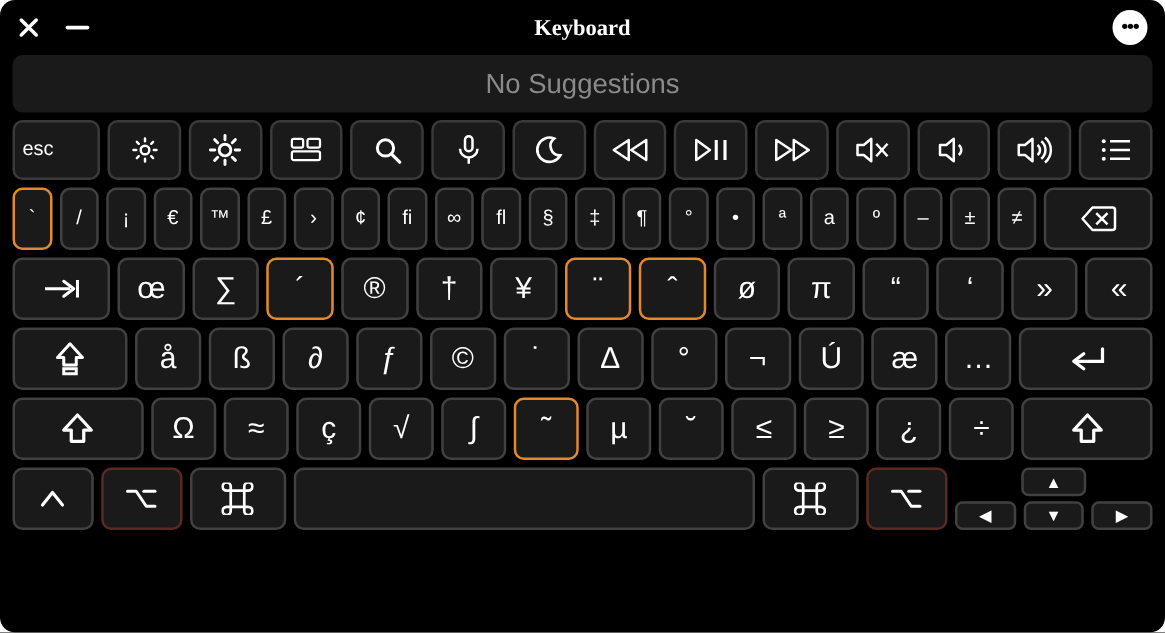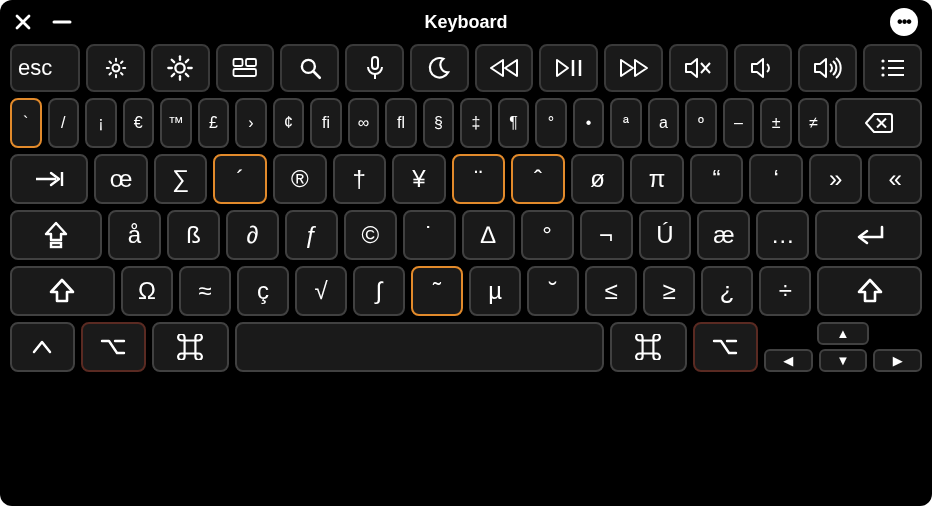--- a/index.html
+++ b/index.html
@@ -3,42 +3,42 @@
   <meta charset="utf-8">
   <style>
     * { margin: 0; padding: 0; box-sizing: border-box; }
     body { background: #fff; font-family: -apple-system, BlinkMacSystemFont, "Helvetica Neue", Arial, sans-serif; display:flex; justify-content:center; align-items:flex-start; }
     .window {
       width: 932px; height: 506px; background: #000; border-radius: 12px;
       position: relative; overflow: hidden; padding: 0 0 8px 0;
     }
     .titlebar {
       height: 44px; display: flex; align-items: center; justify-content: center;
-      position: relative; color: #fff; font-weight: 700; font-size: 18px;
+      position: relative; color: #fff; font-weight: 700; font-size: 18px; font-family: Liberation Serif, serif;
     }
     .titlebar .left-ctrls { position: absolute; left: 14px; top: 0; height: 44px; display:flex; align-items:center; gap:20px; }
     .titlebar .right-ctrls { position: absolute; right: 14px; top: 0; height: 44px; display:flex; align-items:center; }
     .icon-btn { color: #fff; display:inline-flex; align-items:center; justify-content:center; cursor:pointer; }
     .circle-btn {
       width: 28px; height: 28px; border-radius: 50%; background: #fff; color:#000;
       display:flex; align-items:center; justify-content:center; font-size:16px; font-weight:900; letter-spacing: -1px;
     }
     .suggestions {
       height: 46px; margin: 0 10px 6px 10px; background: #1a1a1a; border-radius: 8px;
       display:flex; align-items:center; justify-content:center; color:#8a8a8a; font-size: 22px;
     }
     .kb { padding: 0 10px; display:flex; flex-direction:column; gap:6px; }
     .row { display:flex; gap:6px; }
     .key {
       background: #1a1a1a; border: 2px solid #414141; color:#fff; border-radius: 8px;
       display:flex; align-items:center; justify-content:center; font-size: 22px;
       height: 50px; user-select:none;
       position: relative;
     }
-    .row0 .key { height: 48px; font-size: 22px; border-color:#3a3a3a; }
+    .row0 .key { height: 48px; font-size: 16px; border-color:#3a3a3a; }
     .key.orange { border-color: #e28a2b; }
     .key.darkred { border-color: #5a2a22; }
     .key svg { display:block; }
     .key .sub { font-size: 14px; }
     .w1 { flex: 1 1 0; }
     .w15 { flex: 1.5 1 0; }
     .w175 { flex: 1.8 1 0; }
     .w2 { flex: 2.1 1 0; }
     .space { flex: 6 1 0; }
     .esc { font-size: 20px; padding-left: 6px; justify-content:flex-start; }
@@ -73,20 +73,23 @@
             <line x1="2" y1="9" x2="18" y2="9" stroke="#fff" stroke-width="3" stroke-linecap="round"></line>
           </svg>
       </span>
     </div>
     <span>Keyboard</span>
     <div class="right-ctrls">
       <span class="circle-btn">•••</span>
     </div>
   </div>
 
+  <div class="suggestions">
+    <span>No Suggestions</span>
+  </div>
 
   <div class="kb">
 
     <div class="row row0">
       <div class="key esc" style="flex:1.1">
           <span>esc</span>
         </div>
       <div class="key w1">
         <svg width="26" height="26" viewBox="0 0 24 24">
             <circle cx="12" cy="12" r="3.2" fill="none" stroke="#fff" stroke-width="1.8"></circle>

